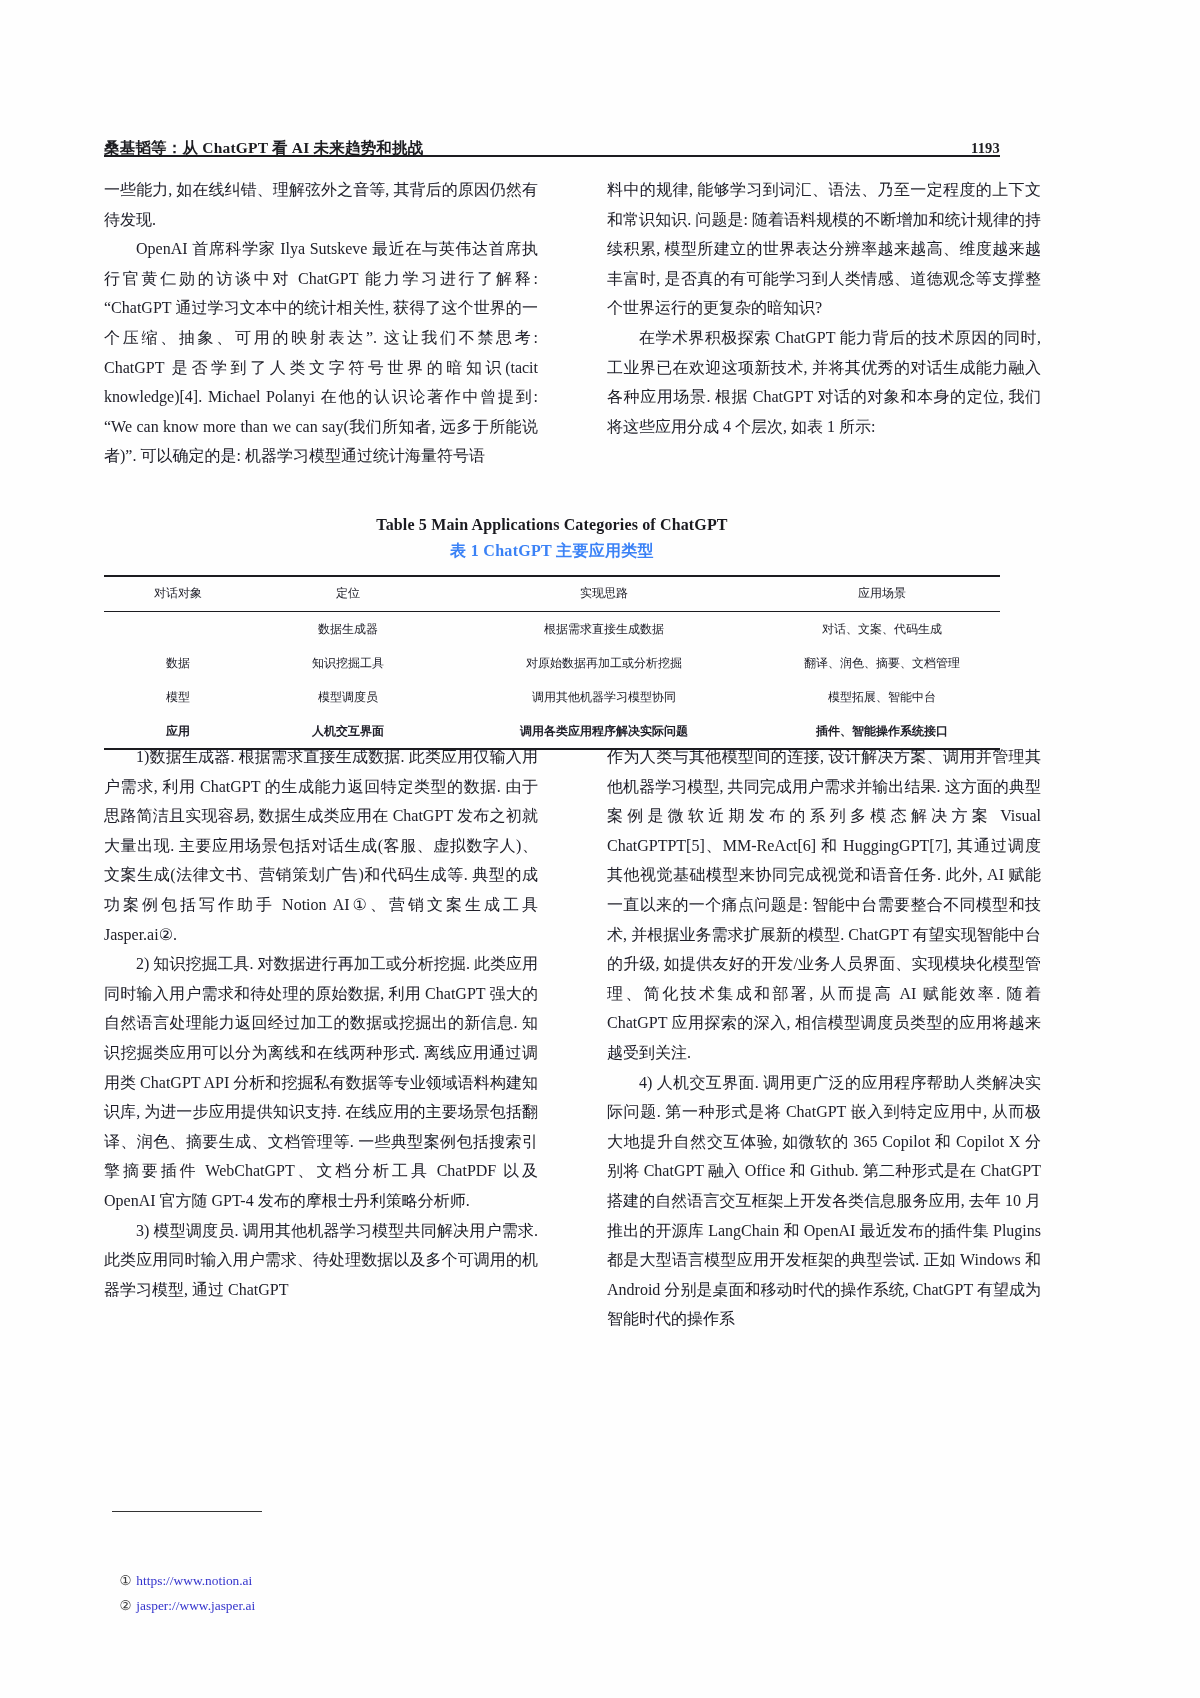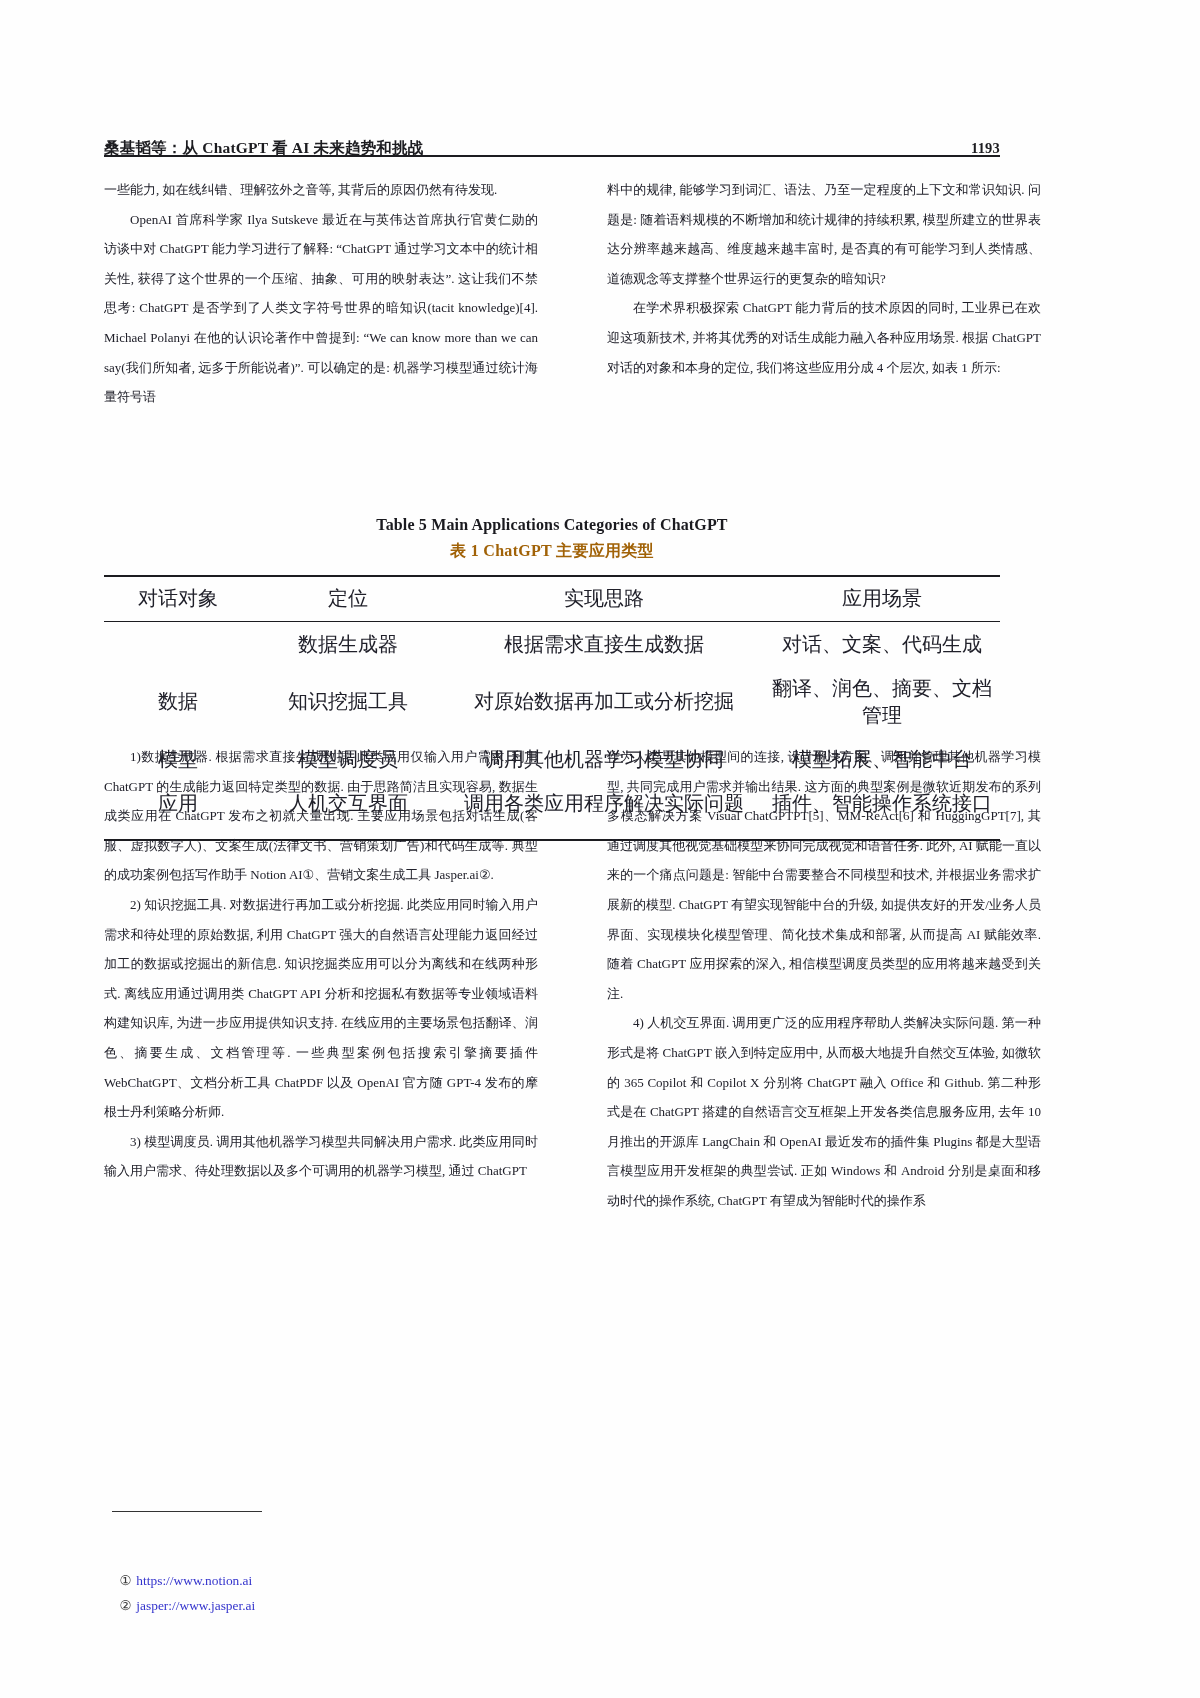--- a/index.html
+++ b/index.html
@@ -45,21 +45,21 @@
     top: 155px;
     width: 896px;
     height: 0;
     border-top: 2px solid #1c1c20;
   }
 
   
   .col {
     position: absolute;
     width: 434px;
-    font-size: 13px;
+    font-size: 16px;
     line-height: 29.6px;
     text-align: justify;
     text-justify: inter-ideograph;
     color: #20202a;
   }
   .col-left  { left: 104px; }
   .col-right { left: 566px; margin-left: 41px; }
 
   .seg-top-left  { top: 175px; }
   .seg-top-right { top: 175px; }
@@ -83,46 +83,47 @@
     text-align: center;
     font-size: 16px;
     font-weight: bold;
     color: #1a1a1f;
     letter-spacing: 0.15px;
   }
   .tbl-cap-cn {
     text-align: center;
     font-size: 16px;
     font-weight: bold;
-    color: #a16207;
+    color: #3b82f6;
     margin-top: 7px;
     letter-spacing: 0.3px;
   }
   table.maintable {
     margin-top: 13px;
     width: 896px;
     border-collapse: collapse;
-    font-size: 20px;
+    font-size: 12px;
     color: #20202a;
   }
   table.maintable thead th {
     font-weight: normal;
     text-align: center;
     padding: 8px 0 9px 0;
     border-top: 2.4px solid #1c1c20;
     border-bottom: 1.6px solid #1c1c20;
   }
   table.maintable tbody td {
     text-align: center;
     padding: 8.5px 0;
     border: none;
   }
   table.maintable tbody tr:last-child td {
     border-bottom: 2.4px solid #1c1c20;
-    padding-bottom: 22px;
+    padding-bottom: 8px;
+    font-weight: bold;
   }
   .c1 { width: 148px; }
   .c2 { width: 192px; }
   .c3 { width: 320px; }
   .c4 { width: 236px; }
 
   
   .fn-rule {
     position: absolute;
     left: 112px;

